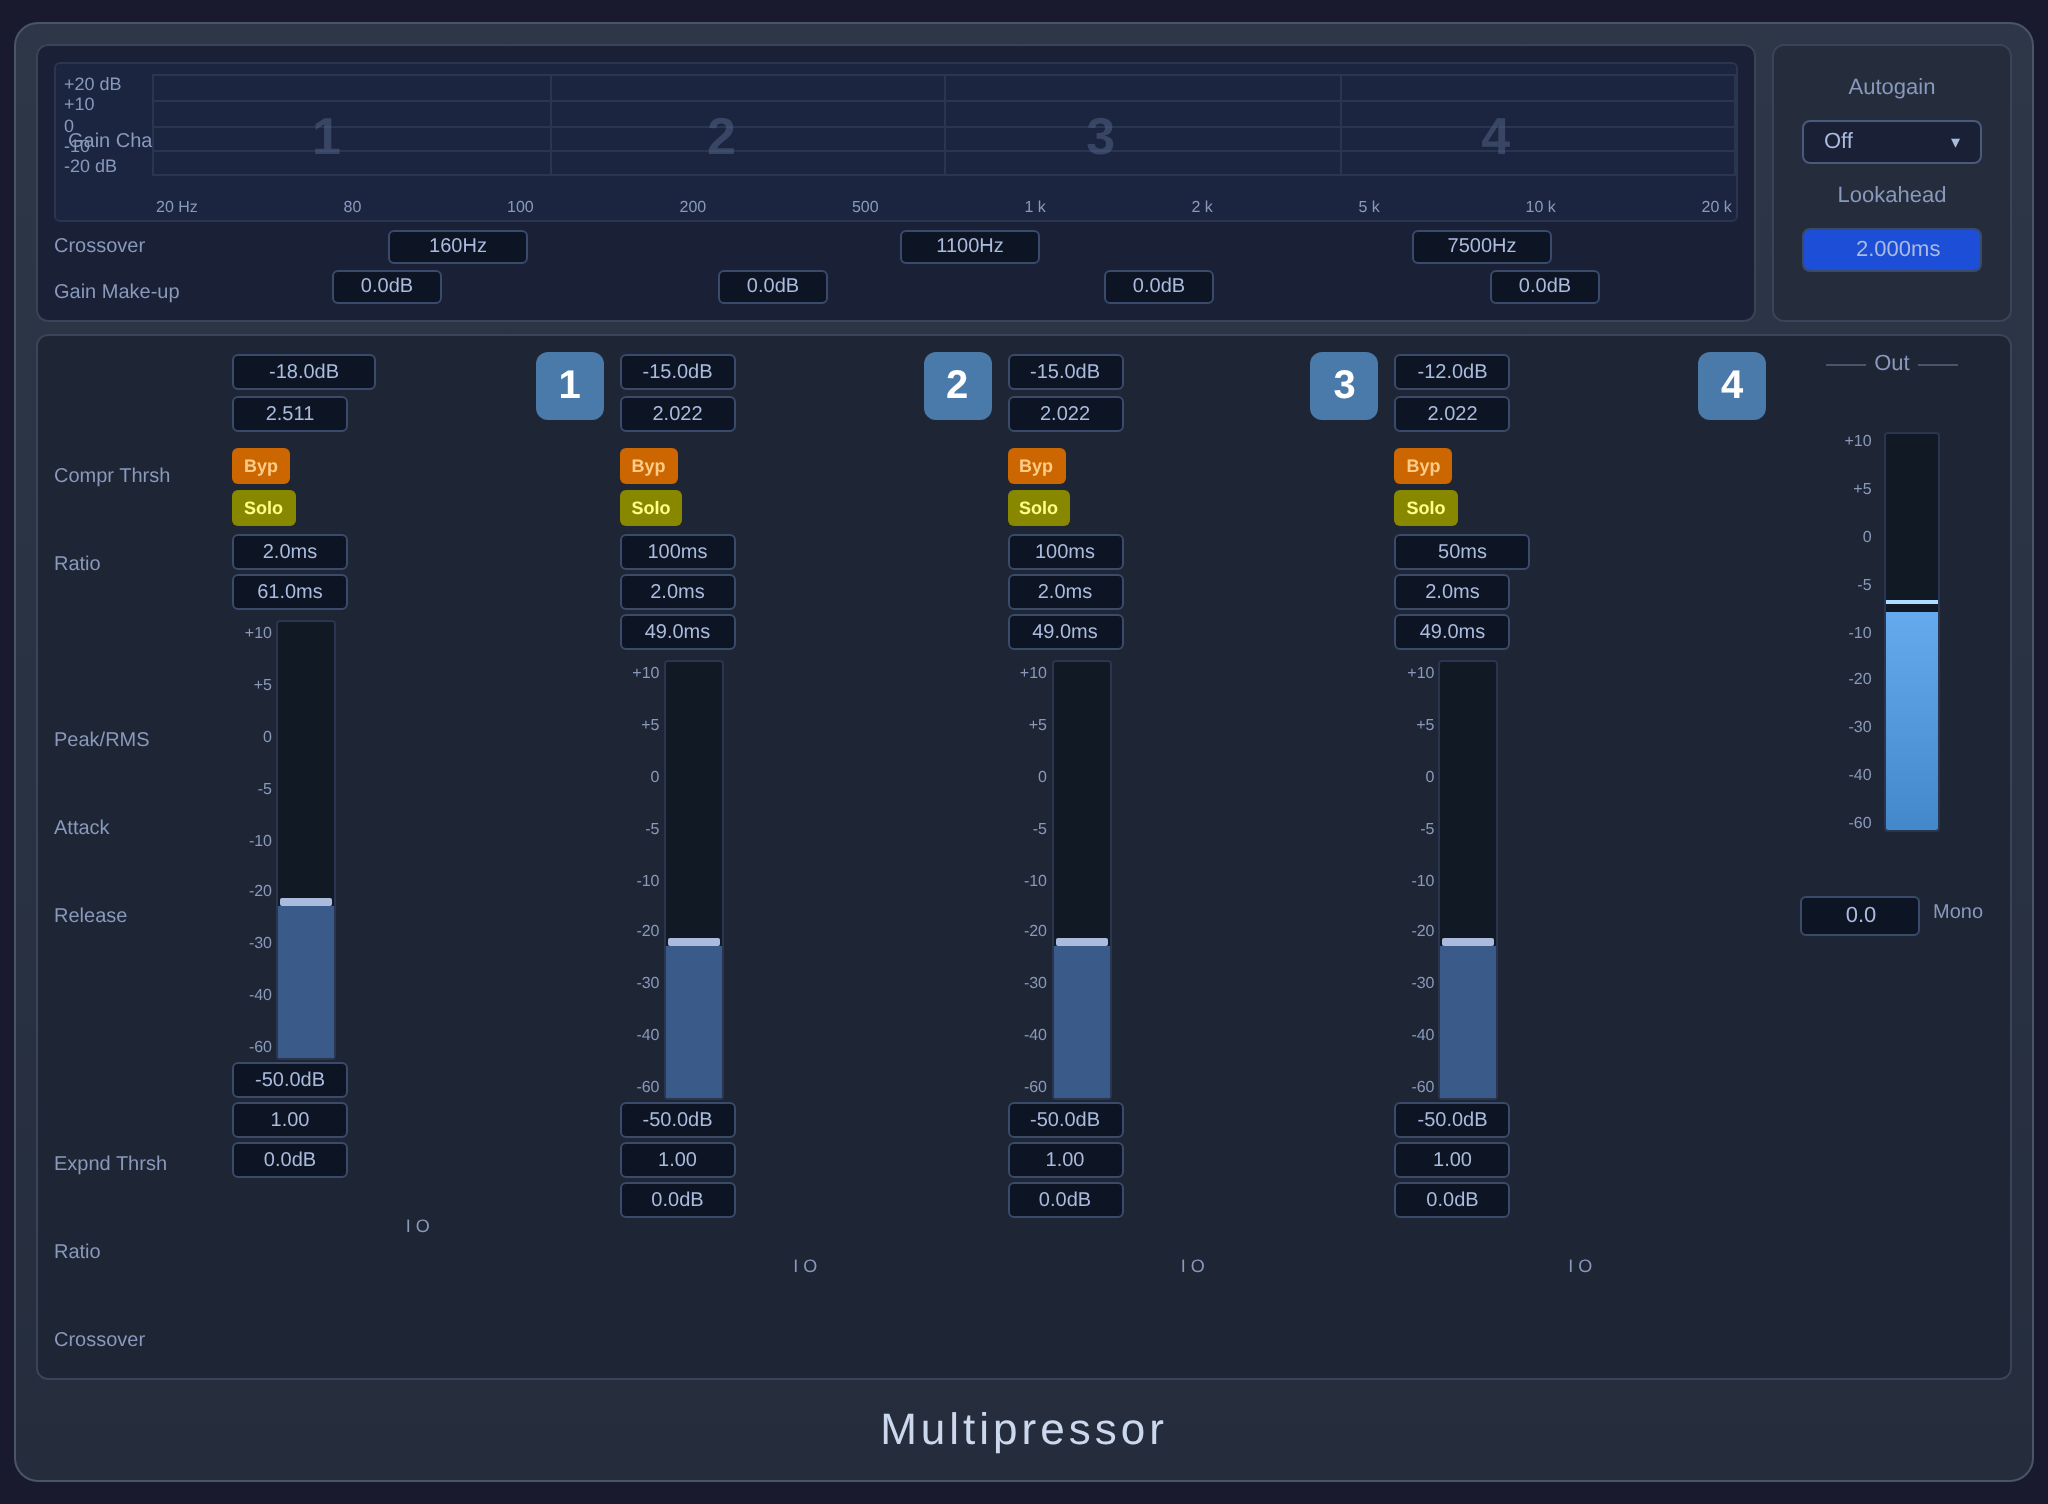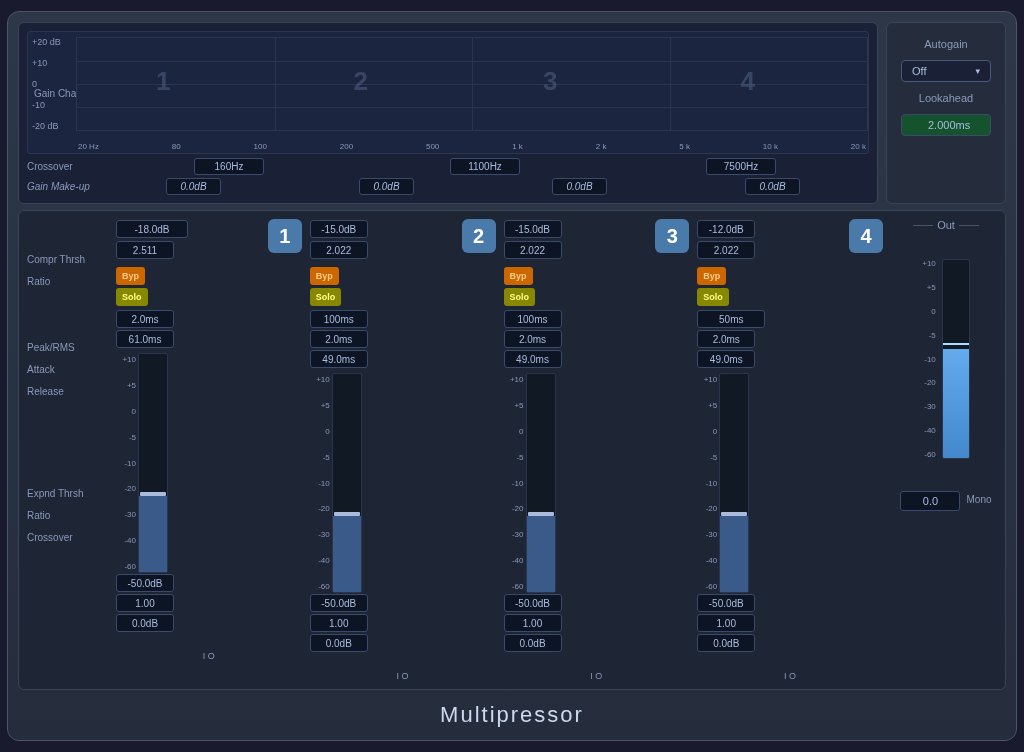--- a/index.html
+++ b/index.html
@@ -76,24 +76,23 @@
       border: 1px solid #3a4a6a;
       border-radius: 3px;
       color: #aabbdd;
       font-size: 10px;
       padding: 2px 10px;
       text-align: center;
       min-width: 70px;
     }
     .gainmakeup-row {
       display: flex;
-      align-items: center;
+      align-items: flex-end;
       margin-top: 3px;
       gap: 0;
-      font-style: italic;
     }
     .gainmakeup-label {
       color: #8899bb;
       font-size: 10px;
       width: 70px;
       flex-shrink: 0;
     }
     .gainmakeup-values {
       flex: 1;
       display: flex;
@@ -133,21 +132,21 @@
       font-size: 11px;
       padding: 4px 10px;
       width: 90px;
       text-align: center;
       display: flex;
       align-items: center;
       justify-content: space-between;
       cursor: pointer;
     }
     .dark-field {
-      background: #14532d;
+      background: #1d4ed8;
       border: 1px solid #3a4a6a;
       border-radius: 4px;
       color: #aabbdd;
       font-size: 11px;
       padding: 4px 26px;
       width: 90px;
       text-align: center;
     }
     .bottom-section {
       display: flex;
@@ -165,20 +164,21 @@
       padding-top: 5px;
       flex-shrink: 0;
     }
     .row-label {
       color: #8899bb;
       font-size: 10px;
       height: 22px;
       display: flex;
       align-items: center;
       white-space: nowrap;
+      margin-top: 22px;
     }
     .band-column {
       display: flex;
       flex-direction: column;
       flex: 1;
       padding: 0 4px;
       position: relative;
     }
     .band-header {
       display: flex;

